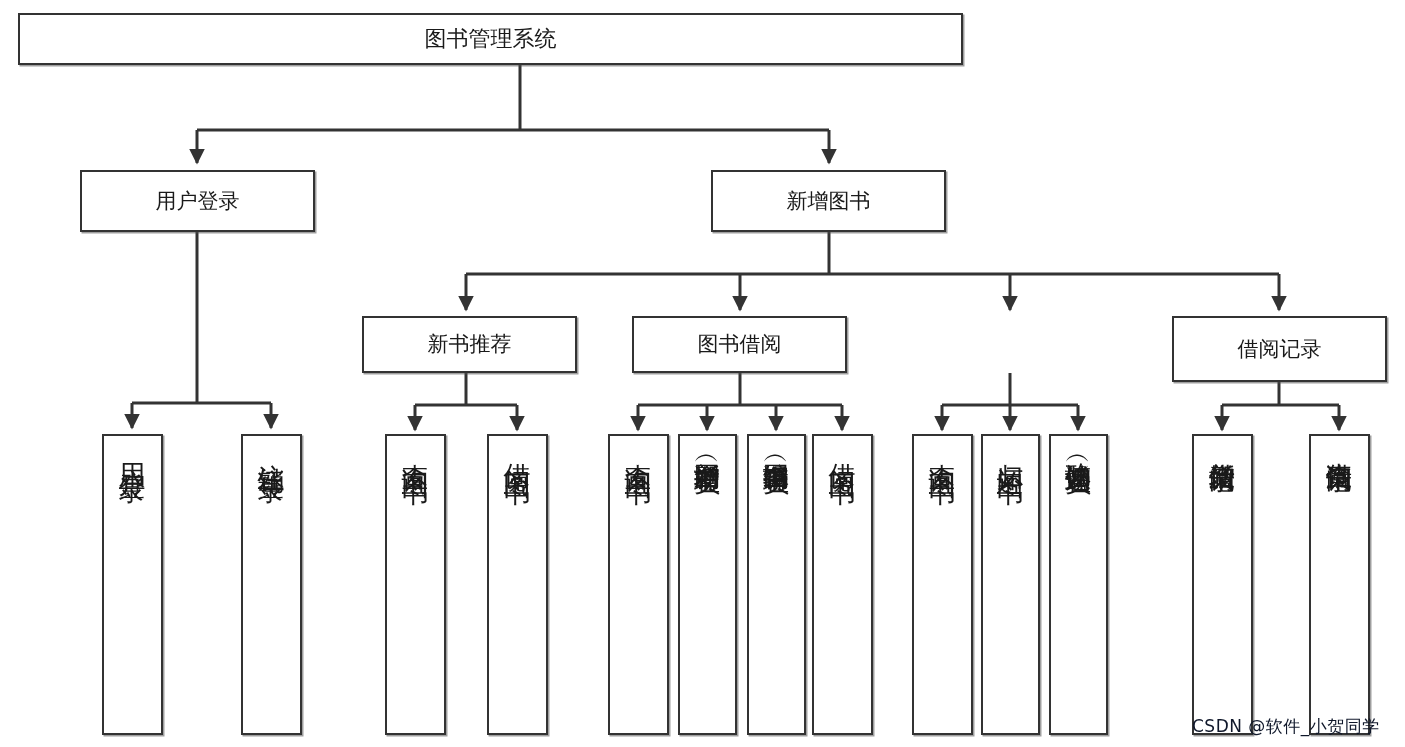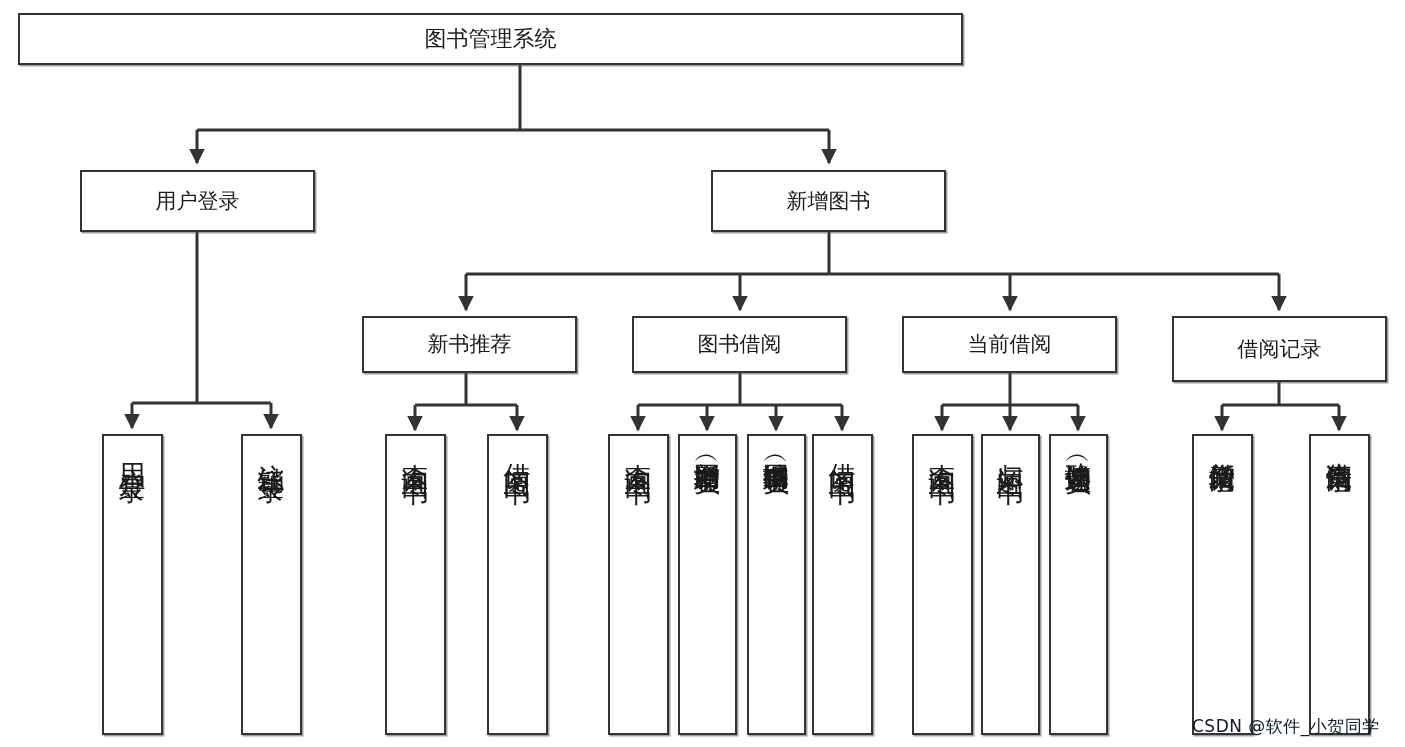--- a/index.html
+++ b/index.html
@@ -143,23 +143,20 @@
   </div>
 
   <div class="node node-h" style="left:362px; top:316px; width:215px; height:57px;">
     <span class="node-label">新书推荐</span>
   </div>
 
   <div class="node node-h" style="left:632px; top:316px; width:215px; height:57px;">
     <span class="node-label">图书借阅</span>
   </div>
 
-  <div class="node node-h" style="left:902px; top:316px; width:215px; height:57px;">
-    <span class="node-label">当前借阅</span>
-  </div>
 
   <div class="node node-h" style="left:1172px; top:316px; width:215px; height:66px;">
     <span class="node-label">借阅记录</span>
   </div>
 
   <div class="node node-v" style="left:102px; top:434px; width:61px; height:301px;">
     <span class="node-label">用户登录</span>
   </div>
 
   <div class="node node-v" style="left:241px; top:434px; width:61px; height:301px;">

